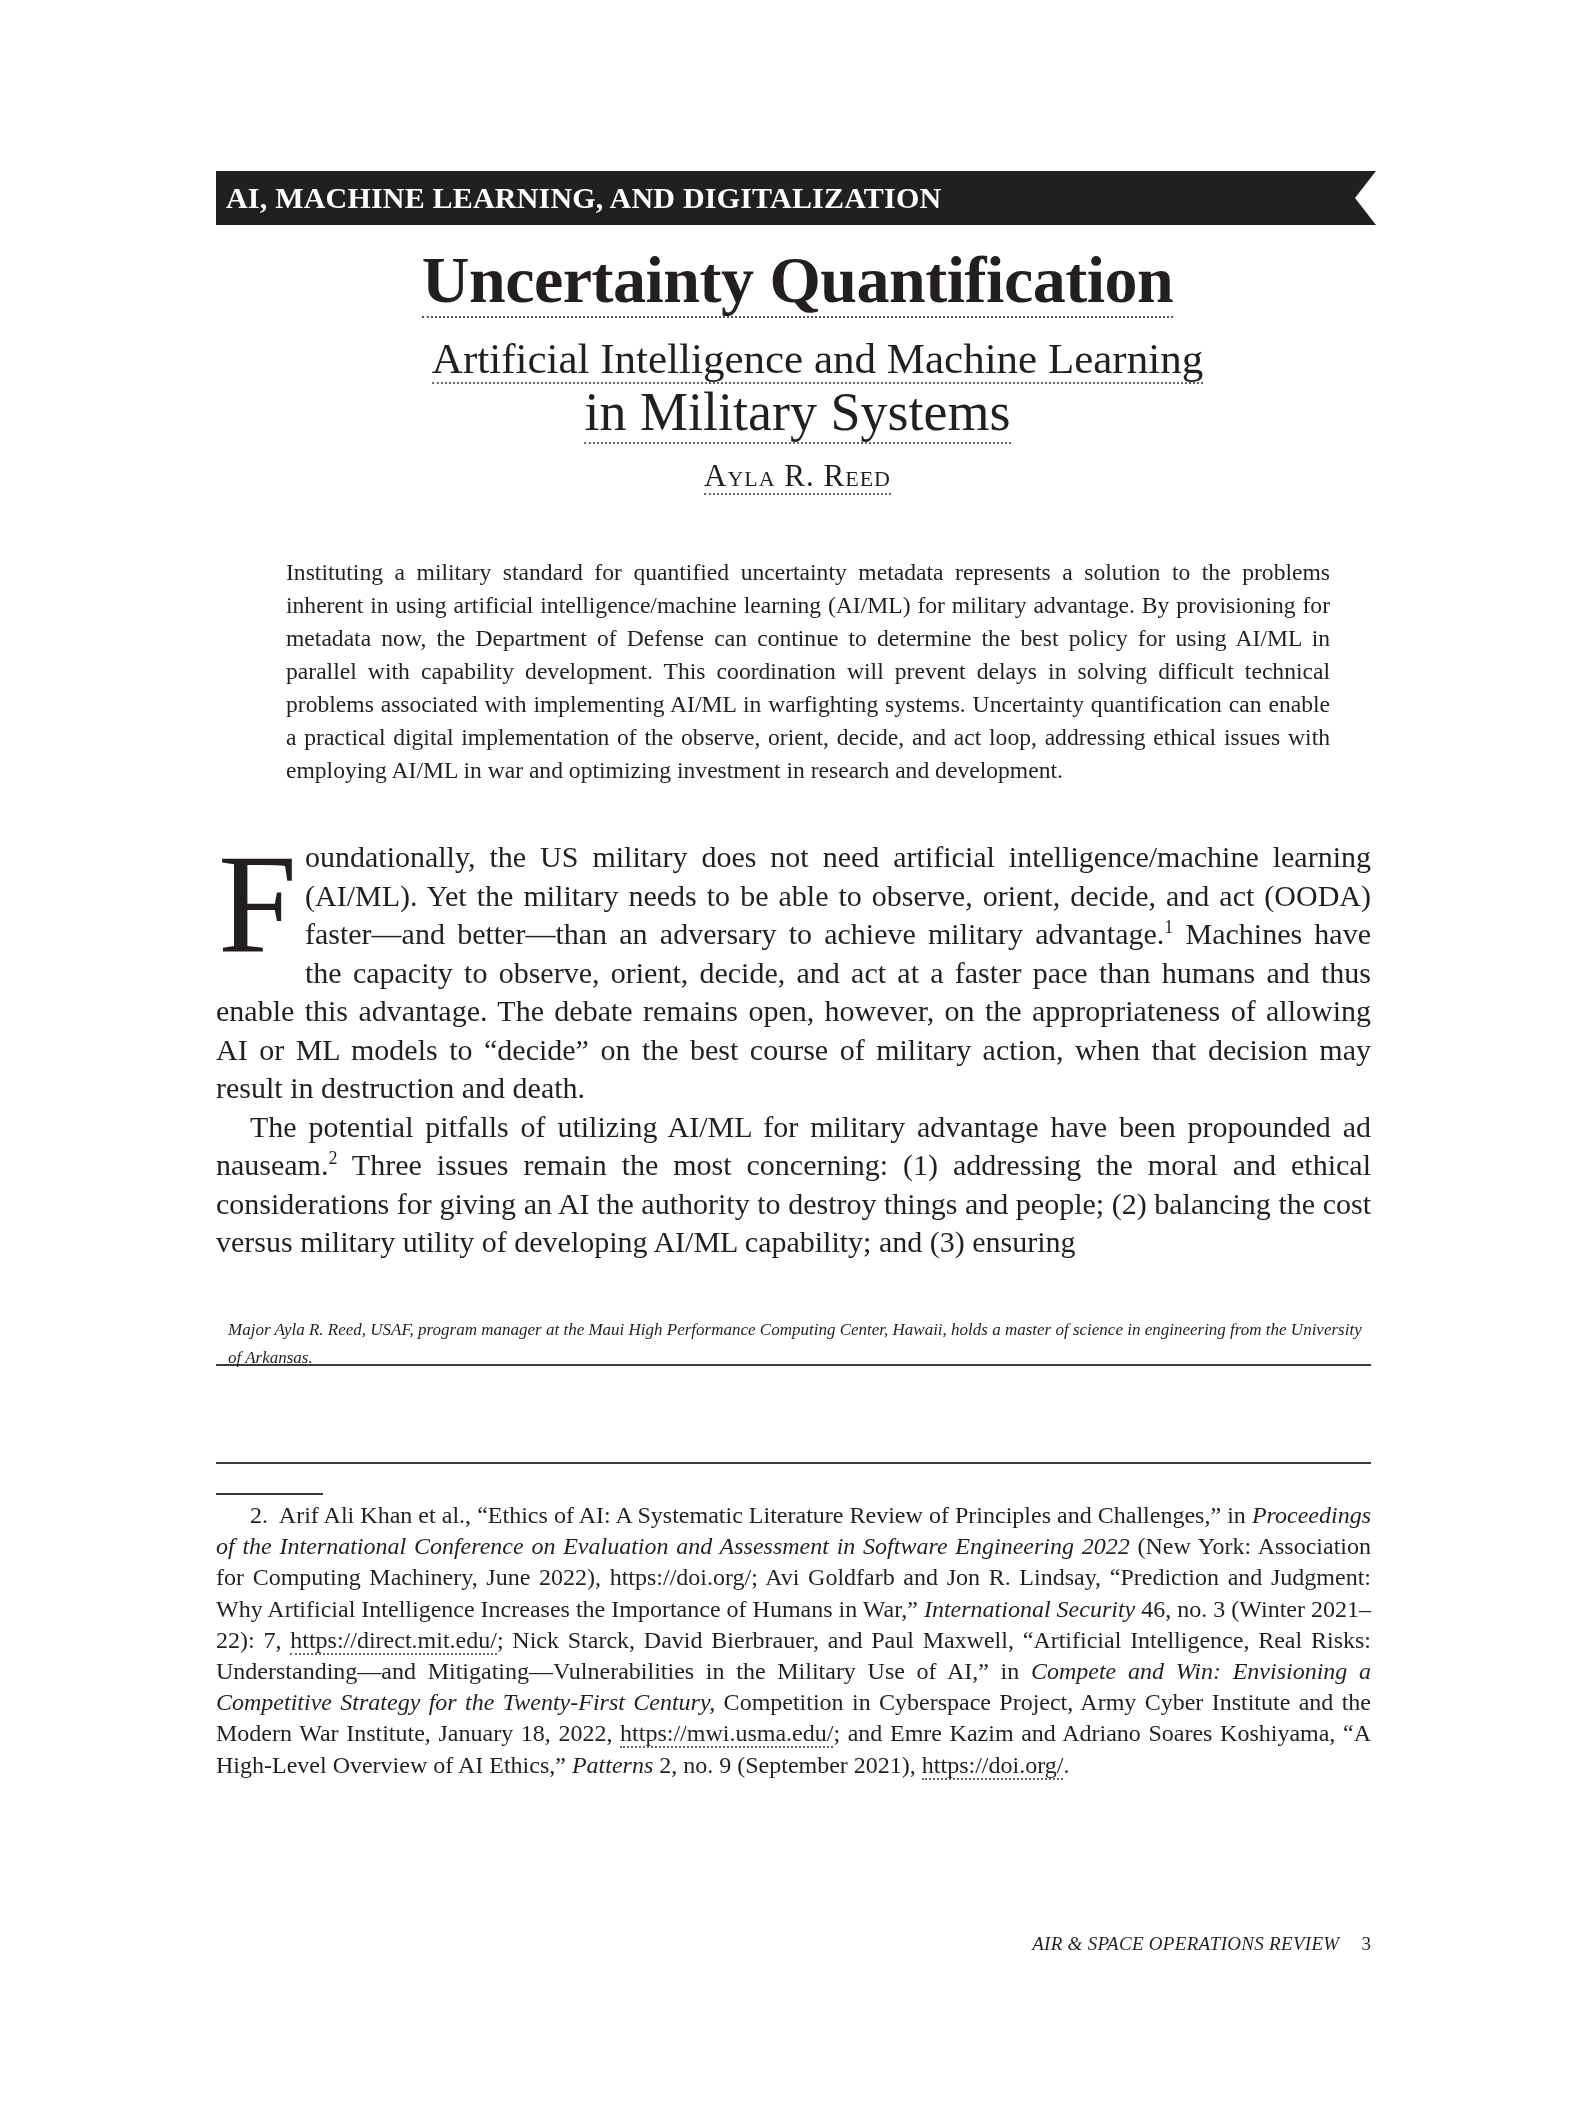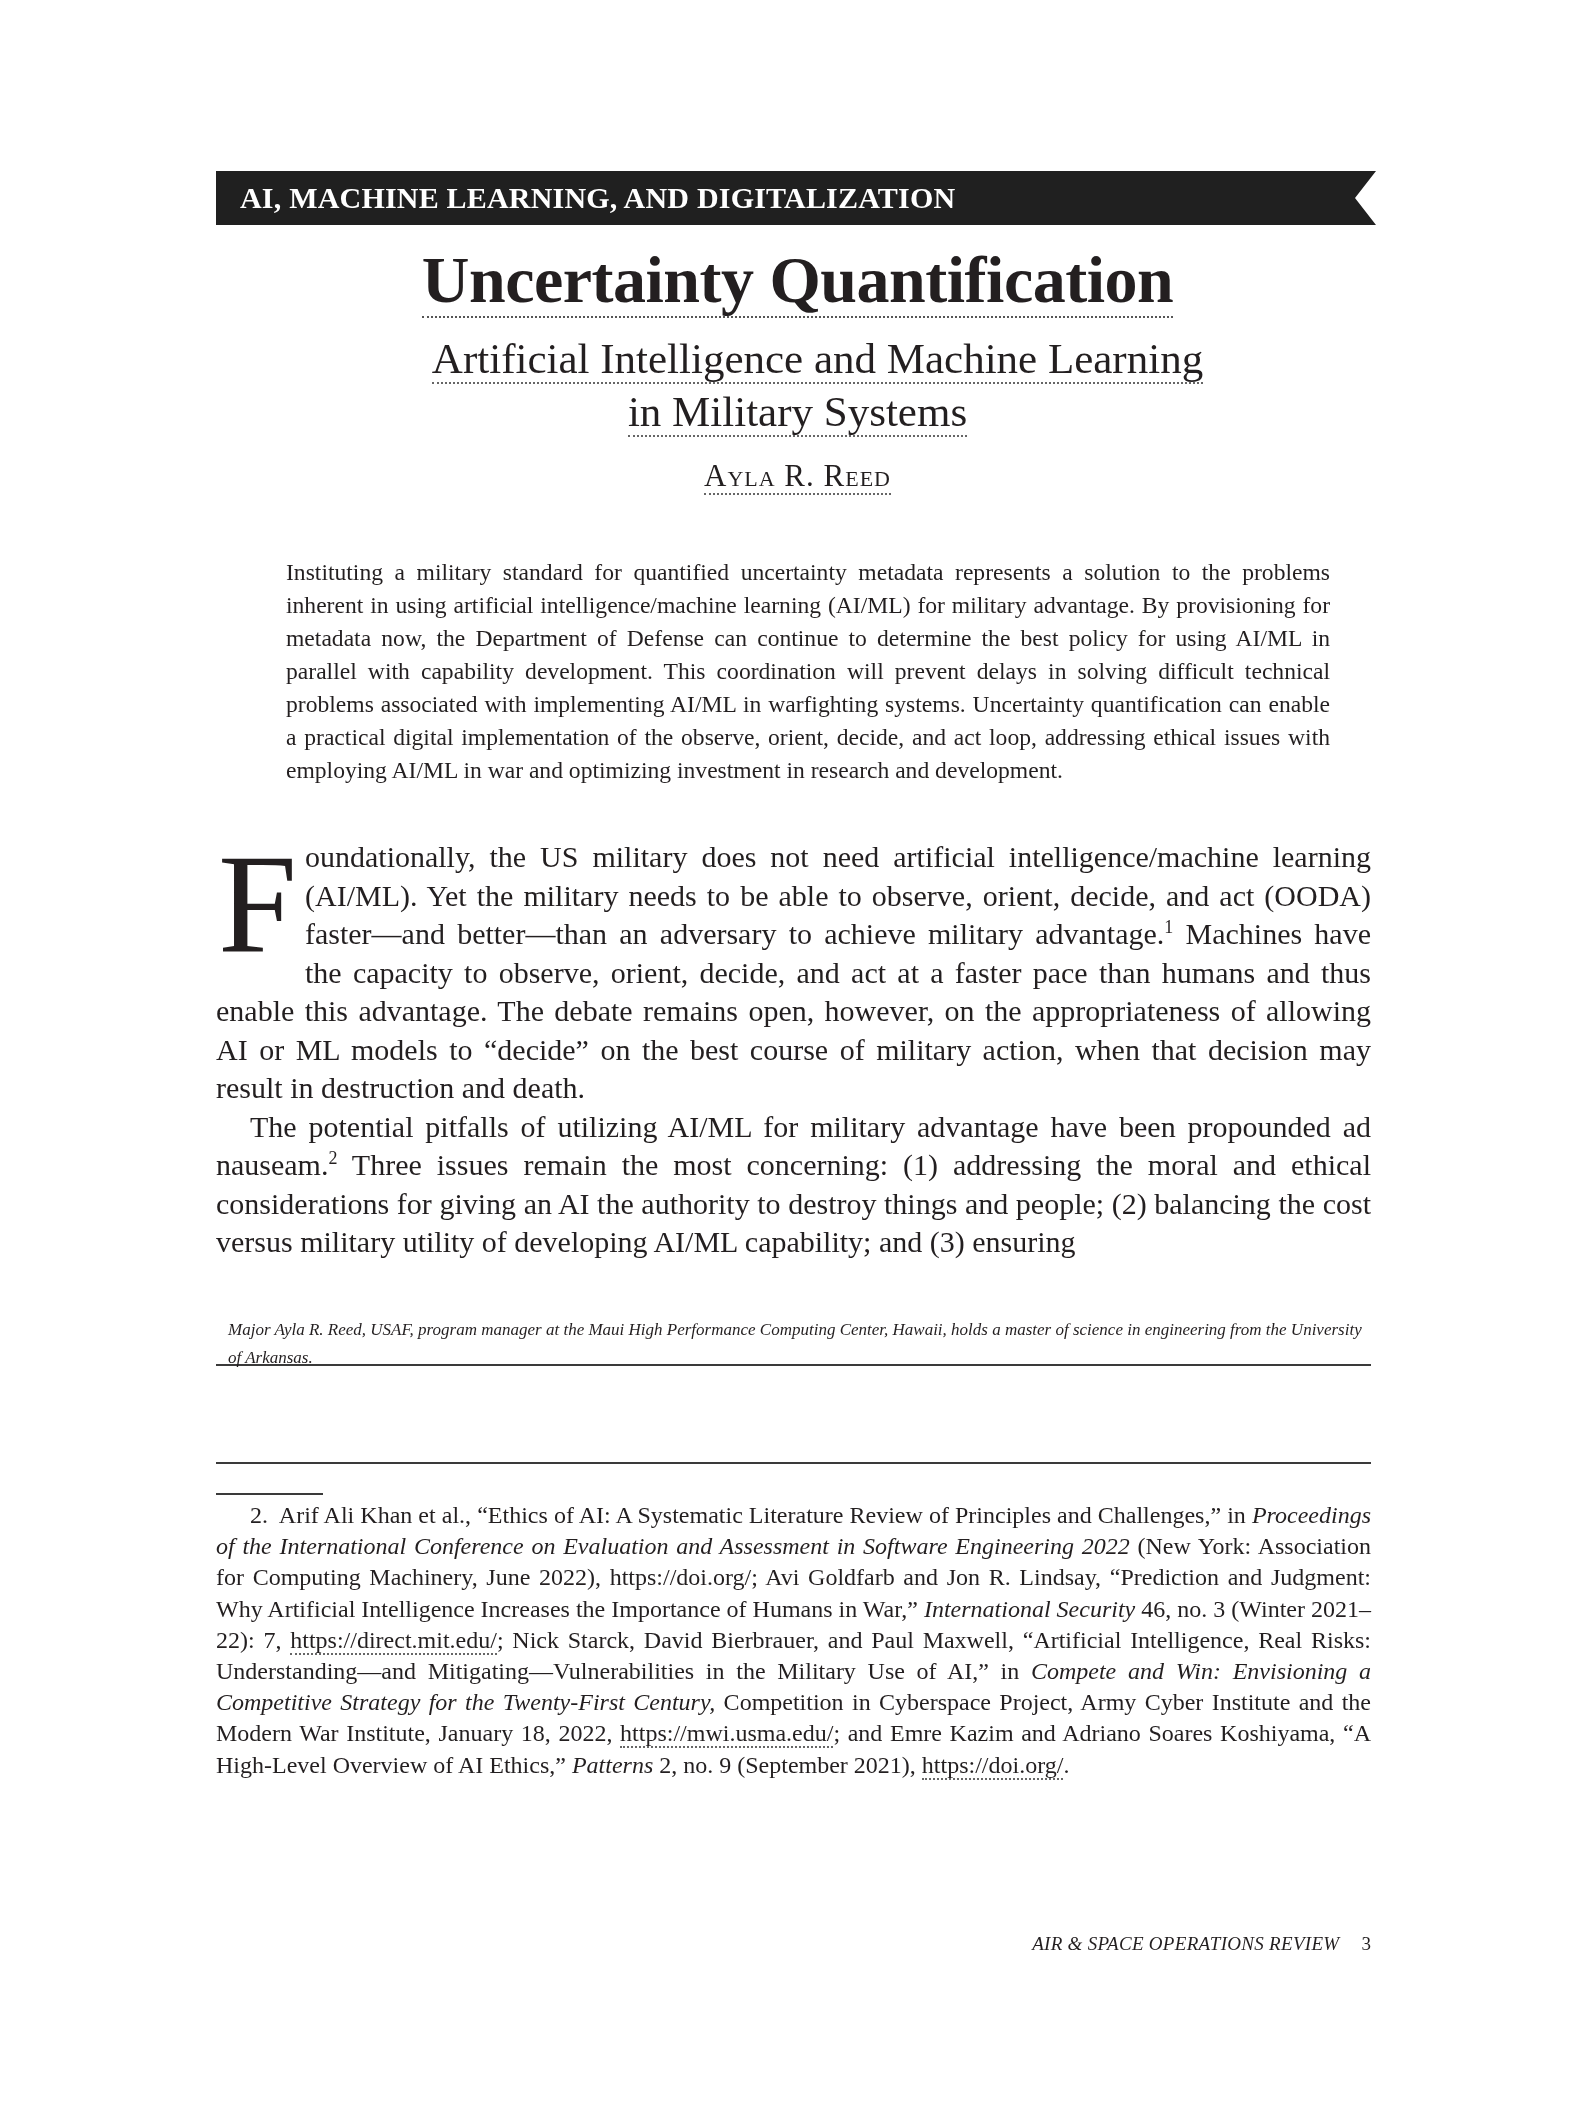--- a/index.html
+++ b/index.html
@@ -2,33 +2,33 @@
 <html><head>
 <meta charset="utf-8">
 <style>
   html, body { margin: 0; padding: 0; background: #ffffff; }
   body { width: 1593px; height: 2106px; position: relative; overflow: hidden;
          font-family: "Liberation Serif", "DejaVu Serif", serif; color: #231f20; }
 
   
   .banner { position: absolute; left: 216px; top: 171px; width: 1160px; height: 54px; }
   .banner svg { position: absolute; left: 0; top: 0; width: 1160px; height: 54px; }
-  .banner-text { position: absolute; left: 24px; top: 10px; color: #ffffff;
+  .banner-text { position: absolute; left: 10px; top: 10px; color: #ffffff;
                  font-family: "Liberation Serif", serif; font-weight: bold;
                  font-size: 30px; letter-spacing: 0.2px; white-space: nowrap; }
 
   
   .title-wrap { position: absolute; left: 8px; width: 1579px; text-align: center; }
   .title { top: 243px; }
   .title span { font-size: 66px; font-weight: bold; letter-spacing: -0.5px;
                 border-bottom: 2px dotted #555; padding-bottom: 0; line-height: 74px; }
   .subtitle { top: 333px; }
   .subtitle span { font-size: 43px; line-height: 52px; border-bottom: 2px dotted #666; margin-left: 40px; }
   .subtitle2 { top: 386px; }
-  .subtitle2 span { font-size: 43px; line-height: 52px; border-bottom: 2px dotted #666; }
+  .subtitle2 span { font-size: 54px; line-height: 52px; border-bottom: 2px dotted #666; }
   .author { top: 456px; }
   .author span { font-size: 31px; font-variant: small-caps; letter-spacing: 1px;
                  line-height: 40px; border-bottom: 2px dotted #666; }
 
   
   .abstract { position: absolute; left: 286px; top: 556px; width: 1044px;
               font-size: 23.6px; line-height: 33px; text-align: justify;
               hyphens: manual; }
 
   

